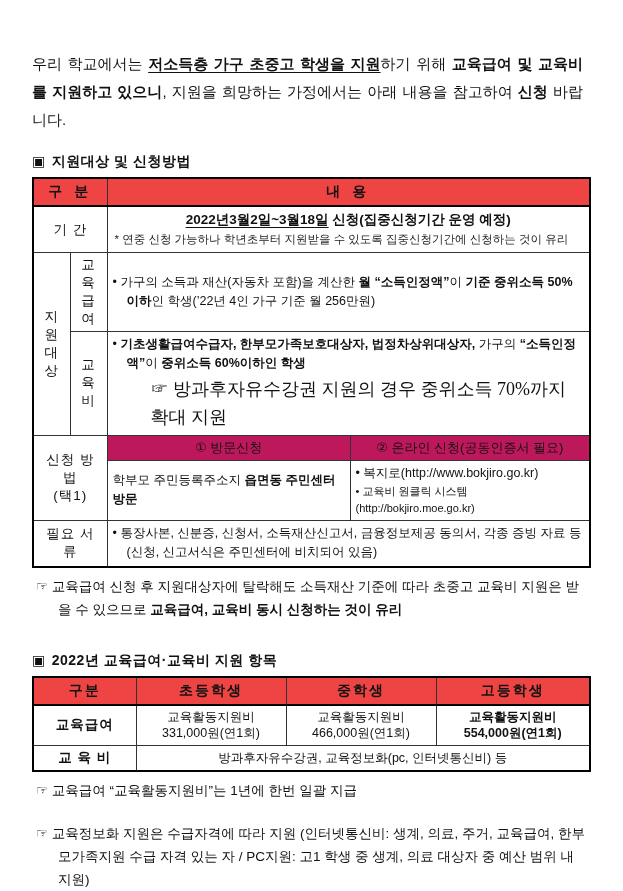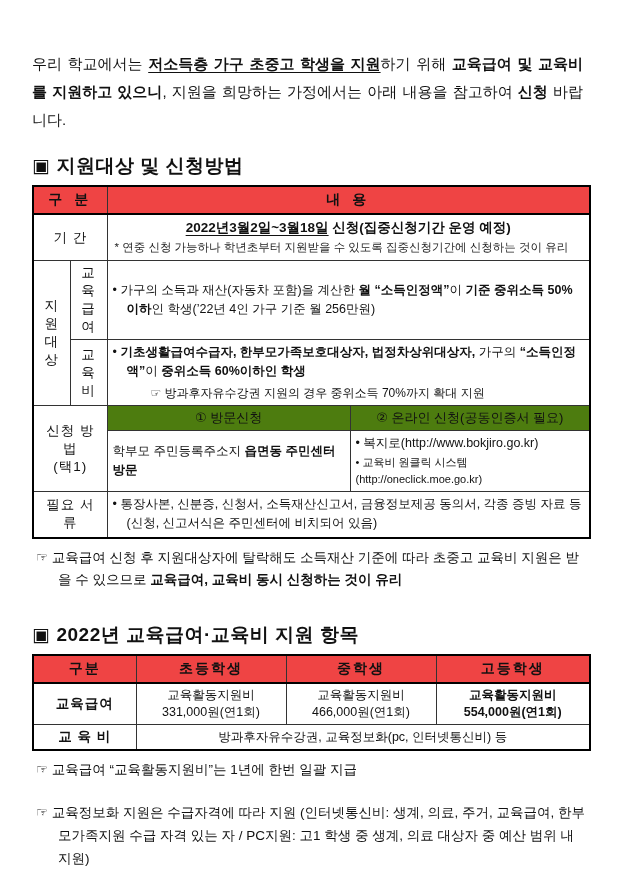--- a/index.html
+++ b/index.html
@@ -13,35 +13,35 @@
   .rule.thick{border-top:3px solid #000;}
   .rule.gap{margin-top:2px;}
   .title-block h1{
     margin:6px 0 2px 0;text-align:center;font-size:23px;font-weight:800;
     letter-spacing:1px;
   }
   .subtitle{text-align:center;font-size:15px;margin-bottom:6px;letter-spacing:0.5px;}
   .intro{font-size:15px;line-height:1.85;margin:14px 8px 20px 0;text-align:justify;}
   .b{font-weight:bold;}
   .u{text-decoration:underline;text-underline-offset:3px;}
-  .sec-heading{font-size:19px;font-weight:800;margin:18px 0 6px 0;letter-spacing:0.5px;}
+  .sec-heading{font-size:14px;font-weight:800;margin:18px 0 6px 0;letter-spacing:0.5px;}
   .sec-heading .marker{margin-right:6px;}
   table{width:100%;border-collapse:collapse;table-layout:fixed;}
   table.tbl{border:2px solid #000;font-size:12.5px;}
   .tbl td{border:1px solid #333;padding:3px 5px;vertical-align:middle;}
   .tbl tr.thead td{border-bottom:2px solid #000;background:#ef4444;font-weight:800;
     text-align:center;font-size:14px;padding:4px 2px;letter-spacing:4px;}
   .lbl{text-align:center;font-size:13.5px;letter-spacing:1px;}
   .content{font-size:12.5px;line-height:1.55;margin-top:36px;}
   .center{text-align:center;}
   .date-line{font-size:13.5px;}
   .small{font-size:11.5px;text-align:left;padding-left:2px;color:#222;}
   .hang{margin:0;padding-left:14px;text-indent:-14px;line-height:1.55;}
-  .gray{background:#4d7c0f;text-align:center;font-size:13px;padding:2px;}
-  .sub-note{margin:2px 0 0 38px;font-size:12px;}
+  .gray{background:#be185d;text-align:center;font-size:13px;padding:2px;}
+  .sub-note{margin:2px 0 0 38px;font-size:18px;font-family:Liberation Serif, serif;}
   .online-l2{font-size:11px;}
   .note-block{font-size:13.5px;line-height:1.7;margin:8px 0 0 4px;
     padding-left:22px;text-indent:-22px;}
   .t2 td{padding:3px 4px;text-align:center;}
   .t2 tr.thead td{letter-spacing:2px;}
   .t2 .cell-line{line-height:1.35;font-size:12.5px;}
   p{margin:0;}
 </style>
 </head>
 <body>
@@ -100,21 +100,21 @@
         <div>신청 방법</div>
         <div>(택1)</div>
       </td>
       <td class="gray">① 방문신청</td>
       <td class="gray">② 온라인 신청(공동인증서 필요)</td>
     </tr>
     <tr>
       <td class="content"><span>학부모 주민등록주소지 </span><span class="b">읍면동 주민센터 방문</span></td>
       <td class="content">
         <div>• 복지로(http://www.bokjiro.go.kr)</div>
-        <div class="online-l2">• 교육비 원클릭 시스템(http://oneclick.moe.go.kr)</div>
+        <div class="online-l2">• 교육비 원클릭 시스템(http://bokjiro.moe.go.kr)</div>
       </td>
     </tr>
     <tr>
       <td colspan="2" class="lbl">필요 서류</td>
       <td colspan="2" class="content">
         <p class="hang"><span>•</span><span> 통장사본, 신분증, 신청서, 소득재산신고서, 금융정보제공 동의서, 각종 증빙 자료 등 (신청, 신고서식은 주민센터에 비치되어 있음)</span></p>
       </td>
     </tr>
   </tbody>
     </table>

